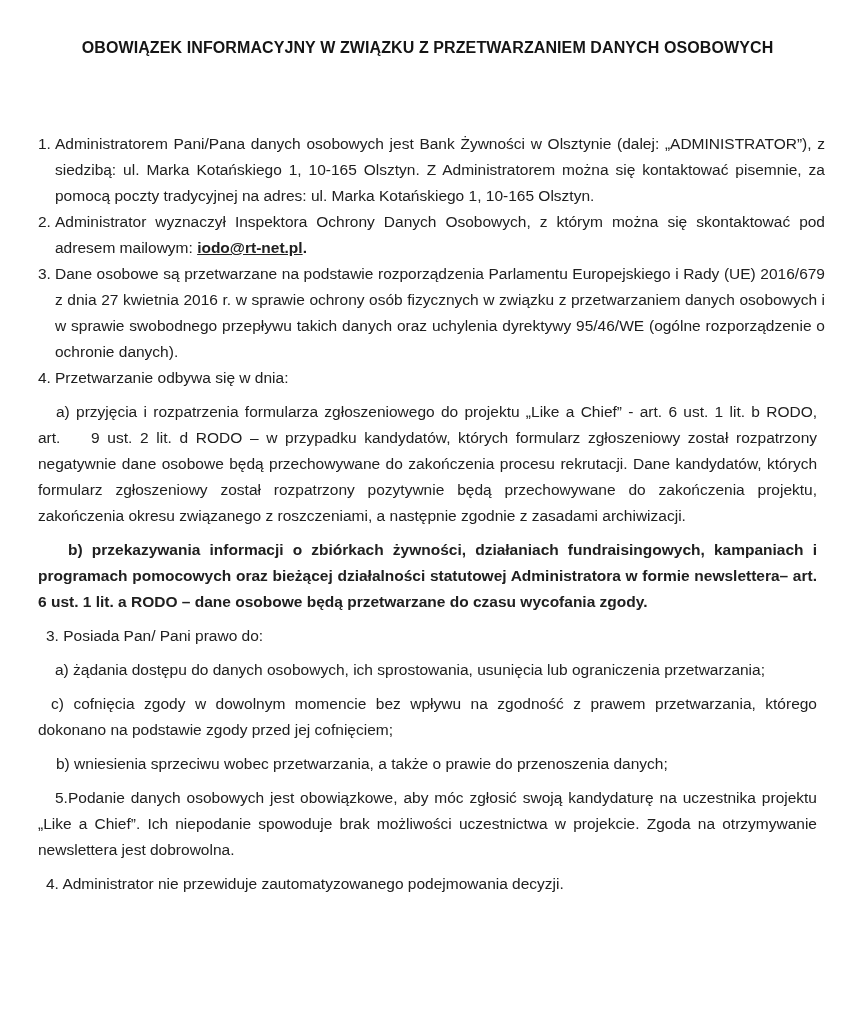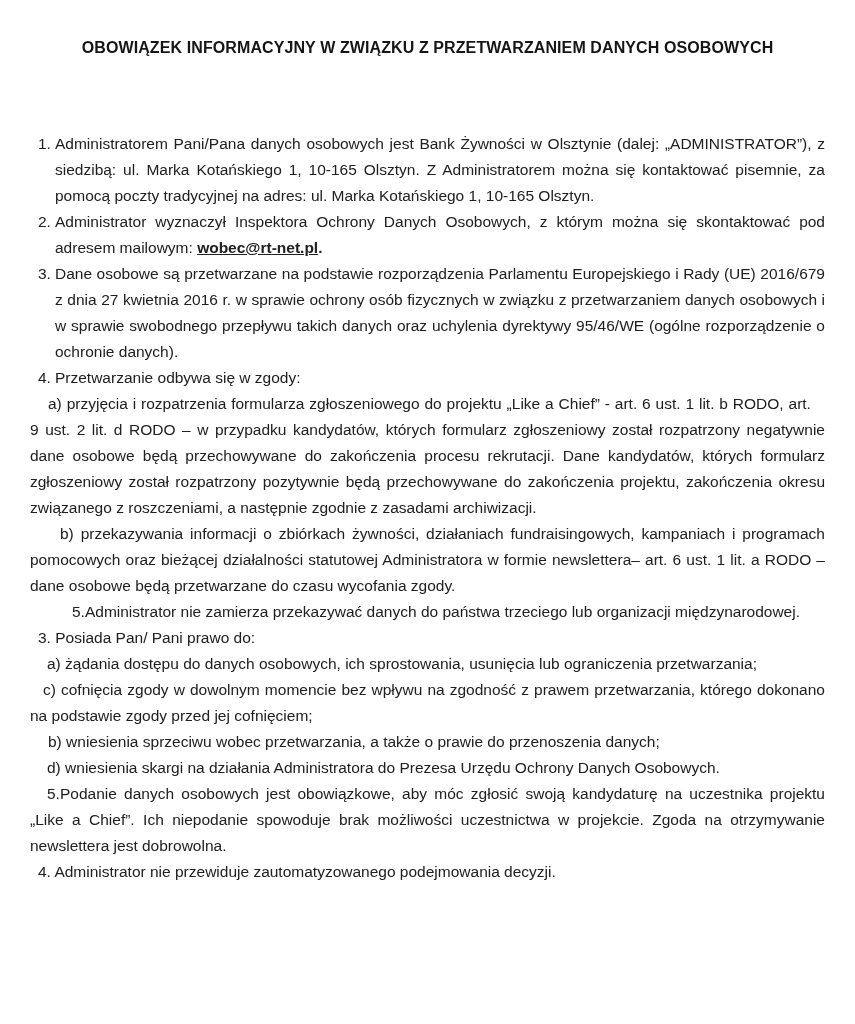--- a/index.html
+++ b/index.html
@@ -31,27 +31,27 @@
   .li {
     position: relative;
     padding-left: 25px;
     margin: 0;
   }
   .li-num {
     position: absolute;
     left: 8px;
     top: 0;
   }
-  .para { margin: 0; }
+  .para { margin: 8px; }
   .ind-8  { text-indent: 8px; }
   .ind-13 { text-indent: 13px; }
   .ind-15 { text-indent: 15px; }
   .ind-17 { text-indent: 17px; }
   .ind-18 { text-indent: 18px; }
-  .ind-30 { text-indent: 30px; }
+  .ind-30 { text-indent: 30px; font-weight: bold; }
   .ind-42 { text-indent: 42px; }
   .email-link {
     font-weight: 700;
     text-decoration: underline;
     color: inherit;
     cursor: pointer;
   }
   .bold { font-weight: 700; }
 </style>
 </head>
@@ -63,38 +63,36 @@
 
   <div class="doc-body">
 
     <div class="li">
       <span class="li-num">1.</span>
       <span>Administratorem Pani/Pana danych osobowych jest Bank Żywności w Olsztynie (dalej: „ADMINISTRATOR”), z siedzibą: ul. Marka Kotańskiego 1, 10-165 Olsztyn. Z Administratorem można się kontaktować pisemnie, za pomocą poczty tradycyjnej na adres: ul. Marka Kotańskiego 1, 10-165 Olsztyn.</span>
     </div>
 
     <div class="li">
       <span class="li-num">2.</span>
-      <span><span>Administrator wyznaczył Inspektora Ochrony Danych Osobowych, z którym można się skontaktować pod adresem mailowym: </span><a class="email-link">wobec@rt-net.pl</a><span class="bold">.</span></span>
+      <span><span>Administrator wyznaczył Inspektora Ochrony Danych Osobowych, z którym można się skontaktować pod adresem mailowym: </span><a class="email-link">iodo@rt-net.pl</a><span class="bold">.</span></span>
     </div>
 
     <div class="li">
       <span class="li-num">3.</span>
       <span>Dane osobowe są przetwarzane na podstawie rozporządzenia Parlamentu Europejskiego i Rady (UE) 2016/679 z dnia 27 kwietnia 2016 r. w sprawie ochrony osób fizycznych w związku z przetwarzaniem danych osobowych i w sprawie swobodnego przepływu takich danych oraz uchylenia dyrektywy 95/46/WE (ogólne rozporządzenie o ochronie danych).</span>
     </div>
 
     <div class="li">
       <span class="li-num">4.</span>
-      <span>Przetwarzanie odbywa się w zgody:</span>
+      <span>Przetwarzanie odbywa się w dnia:</span>
     </div>
 
     <p class="para ind-18">a) przyjęcia i rozpatrzenia formularza zgłoszeniowego do projektu „Like a Chief” - art. 6 ust. 1 lit. b RODO, art.&nbsp;&nbsp;&nbsp; 9 ust. 2 lit. d RODO – w przypadku kandydatów, których formularz zgłoszeniowy został rozpatrzony negatywnie dane osobowe będą przechowywane do zakończenia procesu rekrutacji. Dane kandydatów, których formularz zgłoszeniowy został rozpatrzony pozytywnie będą przechowywane do zakończenia projektu, zakończenia okresu związanego z roszczeniami, a następnie zgodnie z zasadami archiwizacji.</p>
     <p class="para ind-30">b) przekazywania informacji o zbiórkach żywności, działaniach fundraisingowych, kampaniach i programach pomocowych oraz bieżącej działalności statutowej Administratora w formie newslettera– art. 6 ust. 1 lit. a RODO – dane osobowe będą przetwarzane do czasu wycofania zgody.</p>
-    <p class="para ind-42">5.Administrator nie zamierza przekazywać danych do państwa trzeciego lub organizacji międzynarodowej.</p>
     <p class="para ind-8">3. Posiada Pan/ Pani prawo do:</p>
     <p class="para ind-17">a) żądania dostępu do danych osobowych, ich sprostowania, usunięcia lub ograniczenia przetwarzania;</p>
     <p class="para ind-13">c) cofnięcia zgody w dowolnym momencie bez wpływu na zgodność z prawem przetwarzania, którego dokonano na podstawie zgody przed jej cofnięciem;</p>
     <p class="para ind-18">b) wniesienia sprzeciwu wobec przetwarzania, a także o prawie do przenoszenia danych;</p>
-    <p class="para ind-17">d) wniesienia skargi na działania Administratora do Prezesa Urzędu Ochrony Danych Osobowych.</p>
     <p class="para ind-17">5.Podanie danych osobowych jest obowiązkowe, aby móc zgłosić swoją kandydaturę na uczestnika projektu „Like a Chief”. Ich niepodanie spowoduje brak możliwości uczestnictwa w projekcie. Zgoda na otrzymywanie newslettera jest dobrowolna.</p>
     <p class="para ind-8">4. Administrator nie przewiduje zautomatyzowanego podejmowania decyzji.</p>
 
   </div>
 </div>
 
 </body></html>

